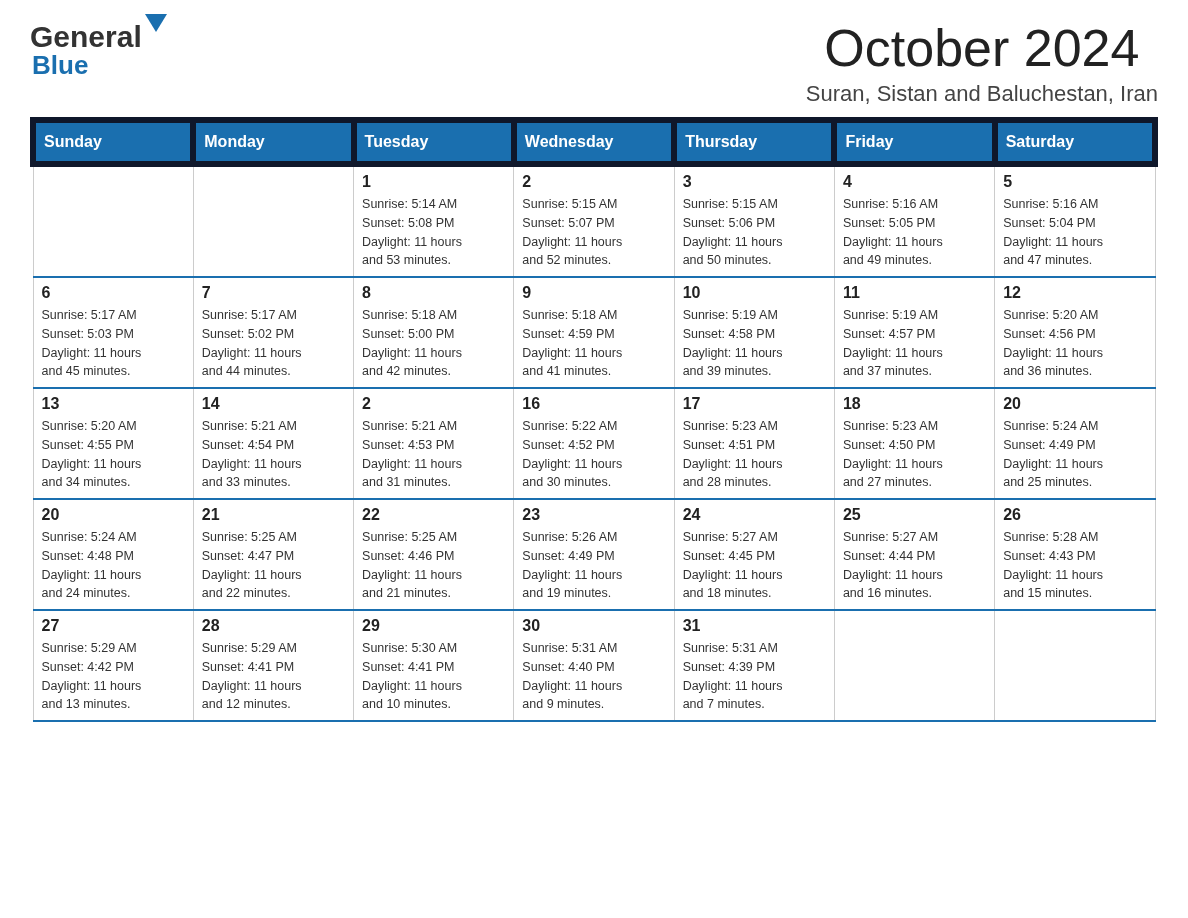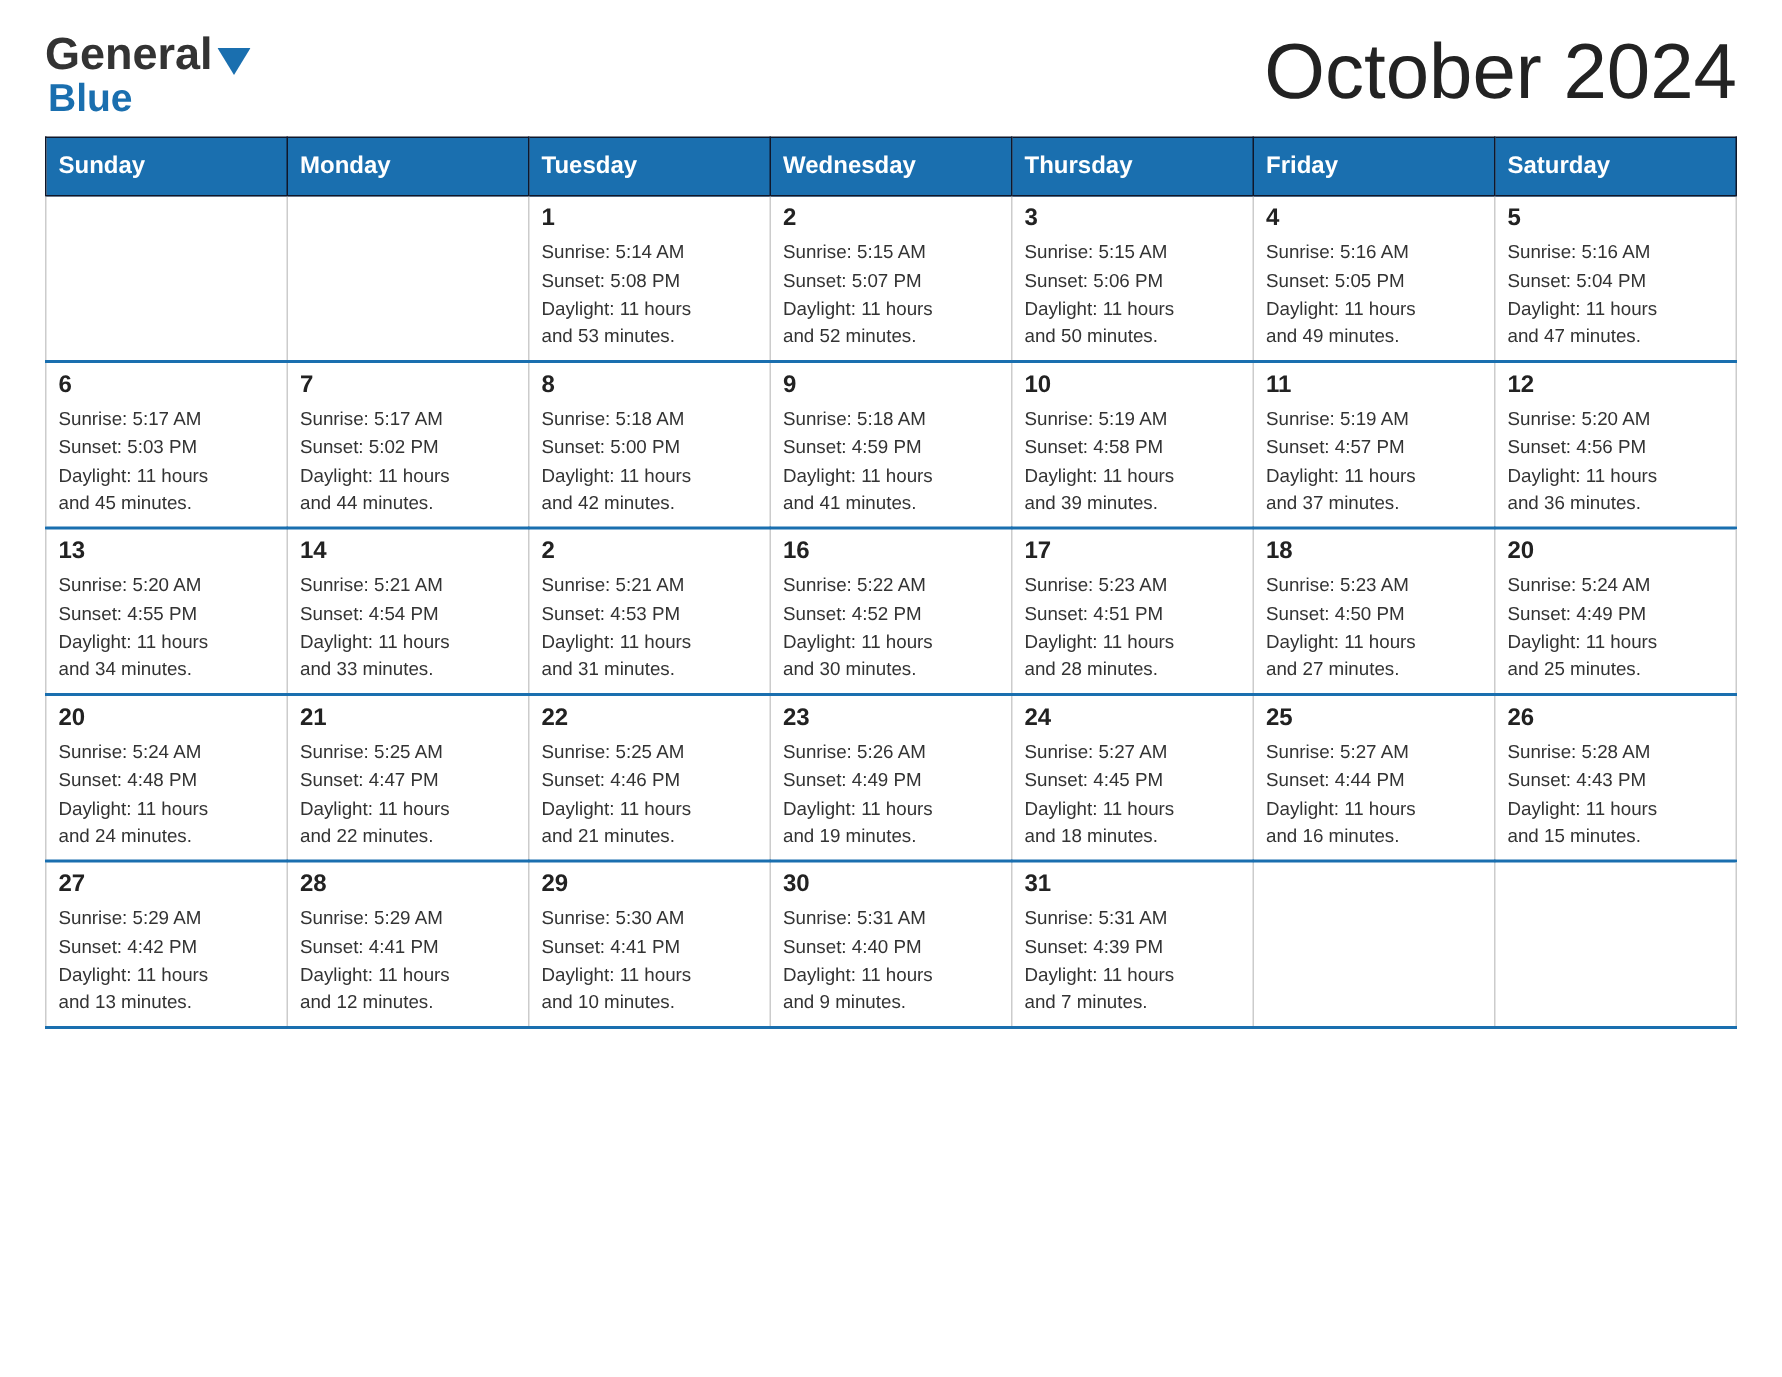--- a/index.html
+++ b/index.html
@@ -39,21 +39,21 @@
       width: 100%;
       border-collapse: collapse;
       margin-top: 10px;
     }
     .calendar thead th {
       background-color: #1a6faf;
       color: #fff;
       padding: 10px 8px;
       font-size: 16px;
       font-weight: bold;
-      border: 1px solid #0f172a;
+      border: 6px solid #0f172a;
       text-align: left;
     }
     .calendar tbody td {
       border: 1px solid #ccc;
       vertical-align: top;
       padding: 6px 8px;
       width: 14.28%;
       min-height: 100px;
     }
     .calendar tbody tr {
@@ -68,21 +68,21 @@
     .day-info {
       font-size: 12.5px;
       color: #333;
       line-height: 1.5;
     }
     .empty-cell {
       background: #fff;
     }
     .logo-wrapper {
       display: flex;
-      align-items: flex-end;
+      align-items: flex-start;
     }
     .logo-text-general {
       font-size: 30px;
       font-weight: bold;
       color: #333;
     }
     .logo-row2 {
       display: flex;
       align-items: center;
       margin-top: -4px;
@@ -104,20 +104,21 @@
       <svg width="22" height="22" viewBox="0 0 22 22" style="margin-left:3px;margin-top:-6px;">
         <polygon points="0,0 22,0 11,18" fill="#1a6faf"></polygon>
       </svg>
     </div>
     <div class="logo-row2">
       <span class="logo-text-blue">Blue</span>
     </div>
   </div>
   <div class="title-section">
     <div class="month-title">October 2024</div>
+    <div class="location-title">Suran, Sistan and Baluchestan, Iran</div>
   </div>
 </div>
 
 <table class="calendar">
   <thead>
     <tr>
     <th>Sunday</th>
         <th>Monday</th>
         <th>Tuesday</th>
         <th>Wednesday</th>

